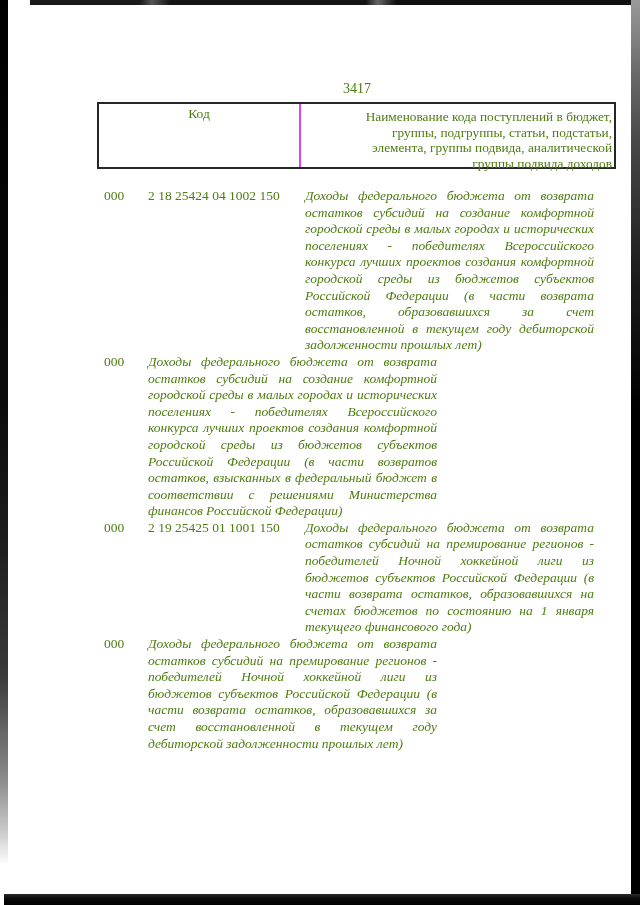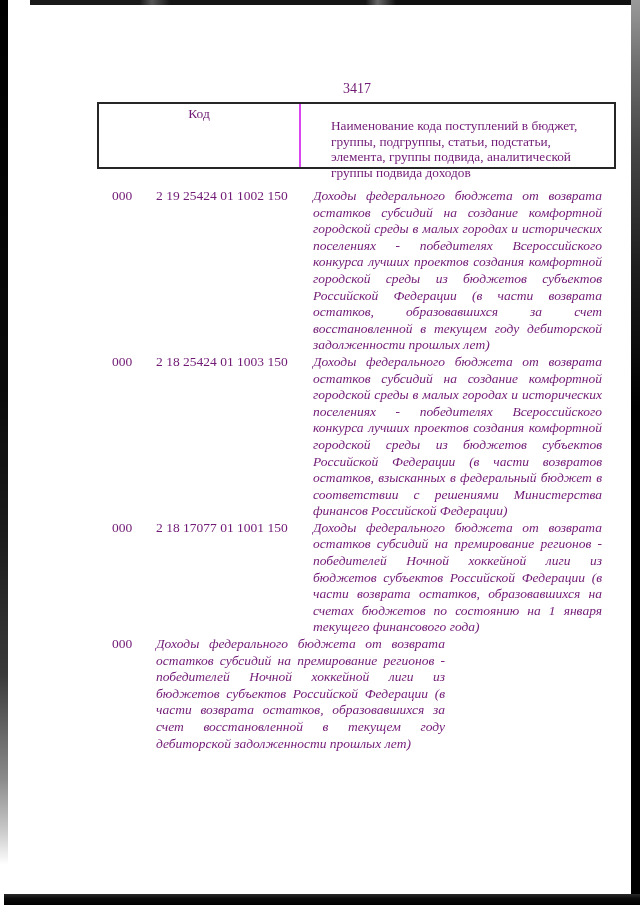--- a/index.html
+++ b/index.html
@@ -7,21 +7,21 @@
     padding: 0;
     background: #ffffff;
   }
   .page {
     position: relative;
     width: 640px;
     height: 905px;
     background: #ffffff;
     overflow: hidden;
     font-family: "Liberation Serif", serif;
-    color: #701a75;
+    color: #4d7c0f;
   }
 
   
   .scan-top {
     position: absolute;
     left: 30px; right: 0; top: 0;
     height: 5px;
     background: linear-gradient(to right,
       #1a1a1a 0%, #1a1a1a 18%, #555 20%, #151515 23%,
       #151515 55%, #666 57%, #101010 60%, #101010 100%);
@@ -73,32 +73,32 @@
     flex: none;
     border-right: 2px solid #d946ef;
     box-sizing: border-box;
     text-align: center;
     font-size: 13.5px;
     line-height: 16px;
     padding-top: 2px;
   }
   .table-head .hcell-name {
     flex: 1;
-    text-align: left;
+    text-align: right;
     font-size: 13.3px;
     line-height: 15.6px;
-    padding: 14px 2px 0 2px;
+    padding: 5px 2px 0 2px;
     white-space: pre-line;
     margin-left: 28px;
   }
 
   
   .table-body {
     position: absolute;
-    left: 112px; top: 188px;
+    left: 104px; top: 188px;
     width: 496px;
   }
   .trow {
     display: flex;
     align-items: flex-start;
     font-size: 13.5px;
     line-height: 16.6px;
   }
   .cell-admin {
     width: 44px;
@@ -134,33 +134,32 @@
     <div class="hcell-name">Наименование кода поступлений в бюджет,
 группы, подгруппы, статьи, подстатьи,
 элемента, группы подвида, аналитической
 группы подвида доходов</div>
   </div>
 
   <div class="table-body">
 
       <div class="trow">
         <div class="cell-admin">000</div>
-        <div class="cell-code">2 19 25424 01 1002 150</div>
+        <div class="cell-code">2 18 25424 04 1002 150</div>
         <div class="cell-name">Доходы федерального бюджета от возврата остатков субсидий на создание комфортной городской среды в малых городах и исторических поселениях - победителях Всероссийского конкурса лучших проектов создания комфортной городской среды из бюджетов субъектов Российской Федерации (в части возврата остатков, образовавшихся за счет восстановленной в текущем году дебиторской задолженности прошлых лет)</div>
       </div>
 
       <div class="trow">
         <div class="cell-admin">000</div>
-        <div class="cell-code">2 18 25424 01 1003 150</div>
         <div class="cell-name">Доходы федерального бюджета от возврата остатков субсидий на создание комфортной городской среды в малых городах и исторических поселениях - победителях Всероссийского конкурса лучших проектов создания комфортной городской среды из бюджетов субъектов Российской Федерации (в части возвратов остатков, взысканных в федеральный бюджет в соответствии с решениями Министерства финансов Российской Федерации)</div>
       </div>
 
       <div class="trow">
         <div class="cell-admin">000</div>
-        <div class="cell-code">2 18 17077 01 1001 150</div>
+        <div class="cell-code">2 19 25425 01 1001 150</div>
         <div class="cell-name">Доходы федерального бюджета от возврата остатков субсидий на премирование регионов - победителей Ночной хоккейной лиги из бюджетов субъектов Российской Федерации (в части возврата остатков, образовавшихся на счетах бюджетов по состоянию на 1 января текущего финансового года)</div>
       </div>
 
       <div class="trow">
         <div class="cell-admin">000</div>
         <div class="cell-name">Доходы федерального бюджета от возврата остатков субсидий на премирование регионов - победителей Ночной хоккейной лиги из бюджетов субъектов Российской Федерации (в части возврата остатков, образовавшихся за счет восстановленной в текущем году дебиторской задолженности прошлых лет)</div>
       </div>
     </div>
 
 </div>

